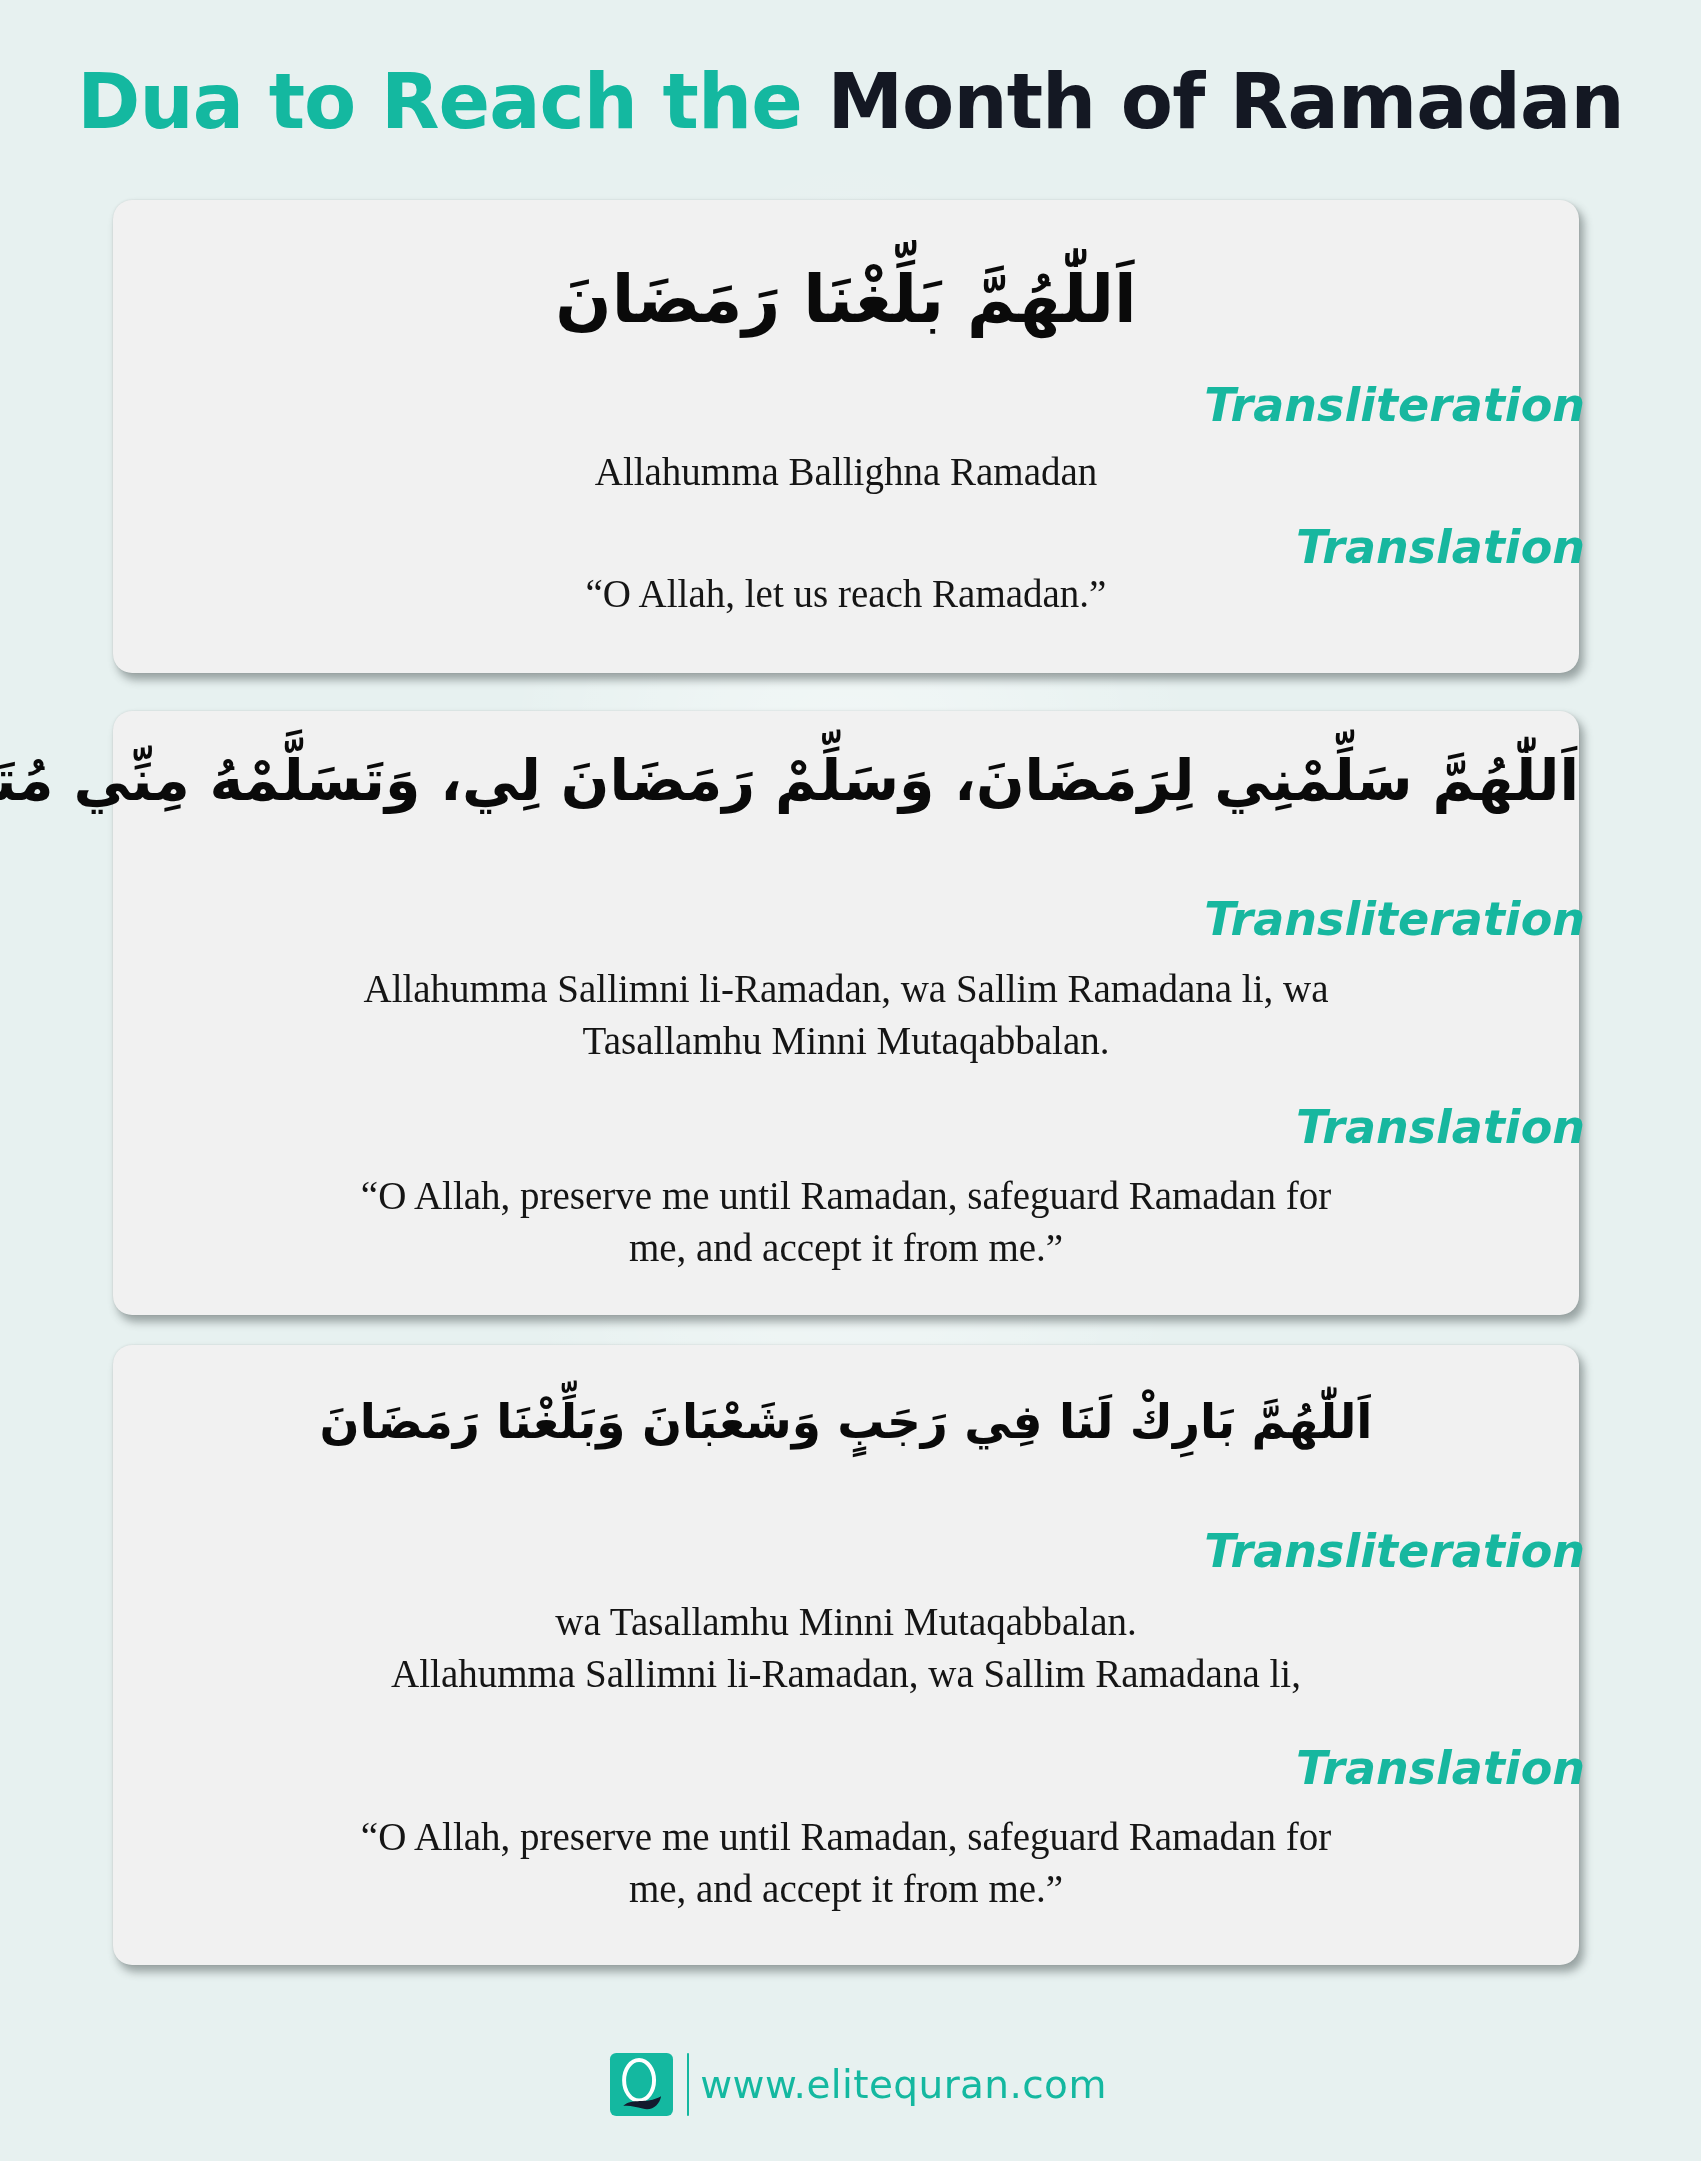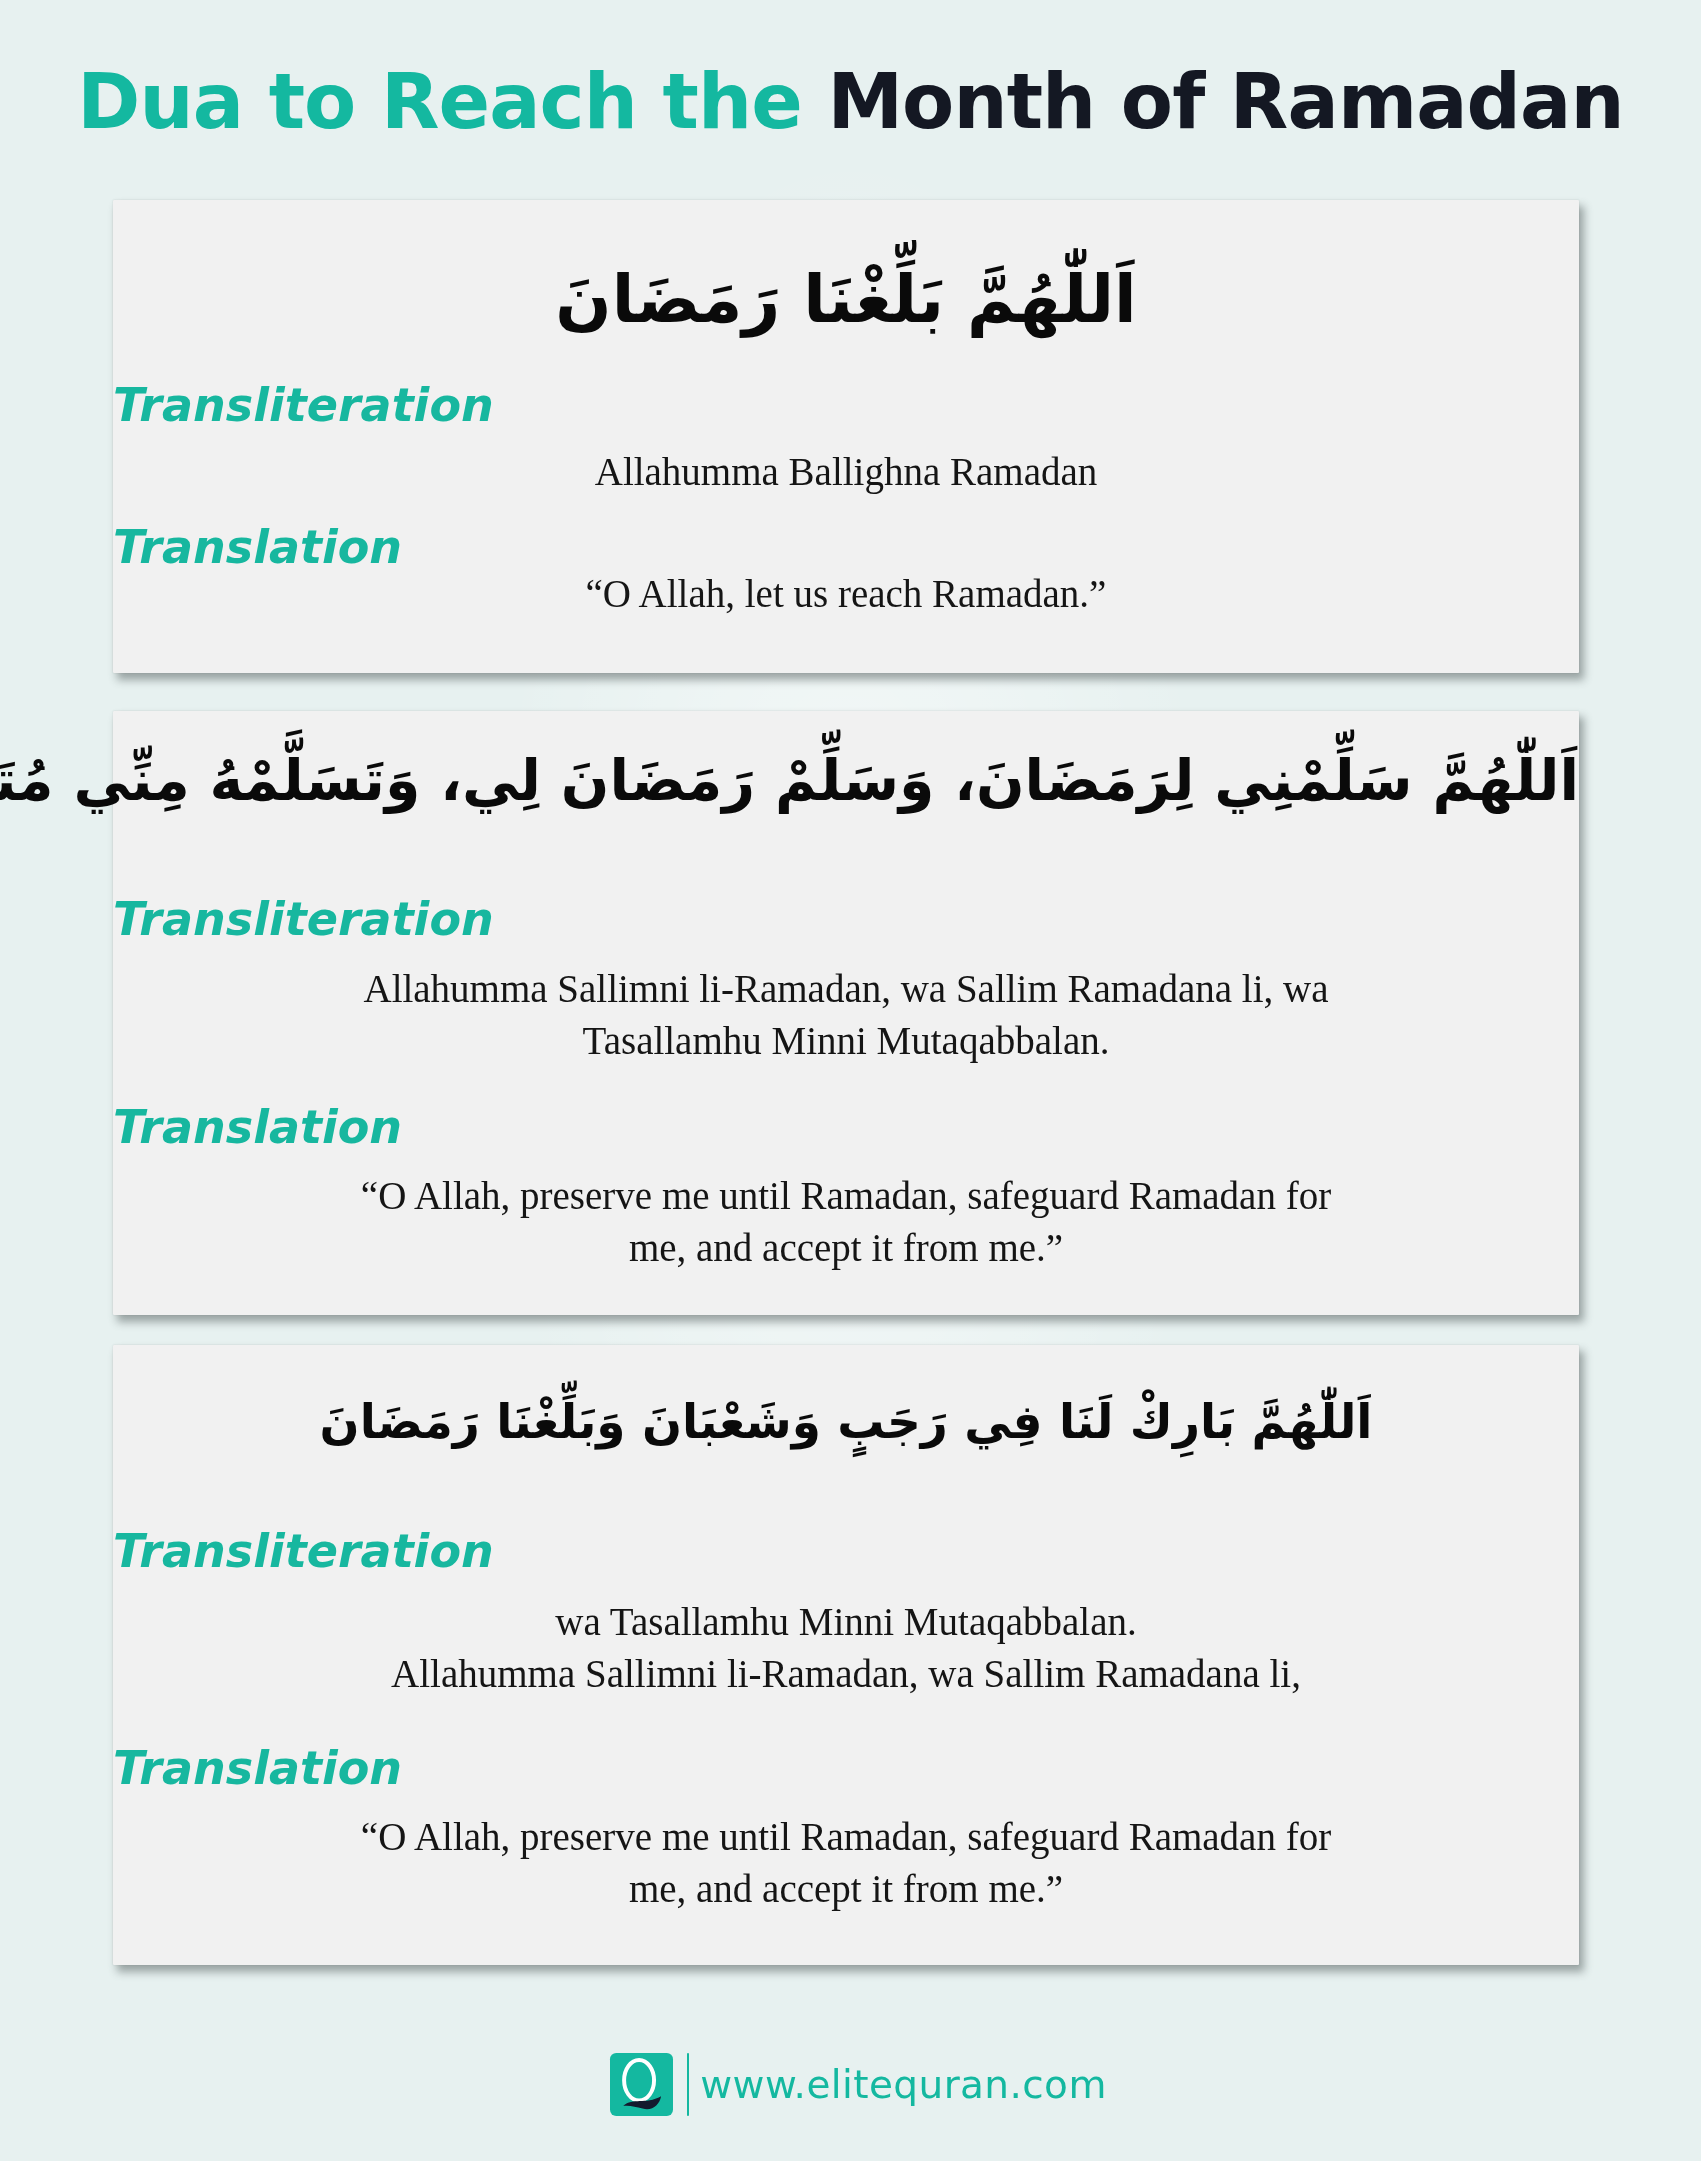--- a/index.html
+++ b/index.html
@@ -39,40 +39,40 @@
     margin-top: 20px;
   }
   .title-accent { color: #14b8a0; }
   .title-dark { color: #141823; }
 
   .card {
     position: absolute;
     left: 113px;
     width: 1466px;
     background: #f1f1f1;
-    border-radius: 1px;
+    border-radius: 19px;
     box-shadow: 4.4px 6.2px 8px rgba(60,70,70,0.45), 0 0 1.8px rgba(120,130,130,0.25);
     text-align: center;
   }
   .arabic {
     position: absolute;
     left: 0;
     width: 100%;
     direction: rtl;
     text-align: center;
     font-family: "DejaVu Sans", sans-serif;
     font-weight: bold;
     color: #0a0a0a;
     white-space: nowrap;
   }
   .label {
     position: absolute;
-    left: 0;
+    left: 6px;
     width: 100%;
-    text-align: left;
+    text-align: right;
     font-family: "DejaVu Sans", sans-serif;
     font-style: italic;
     font-weight: 600;
     color: #17b79f;
     font-size: 46px;
     line-height: 58px;
   }
   .body-text {
     position: absolute;
     left: 71px;

